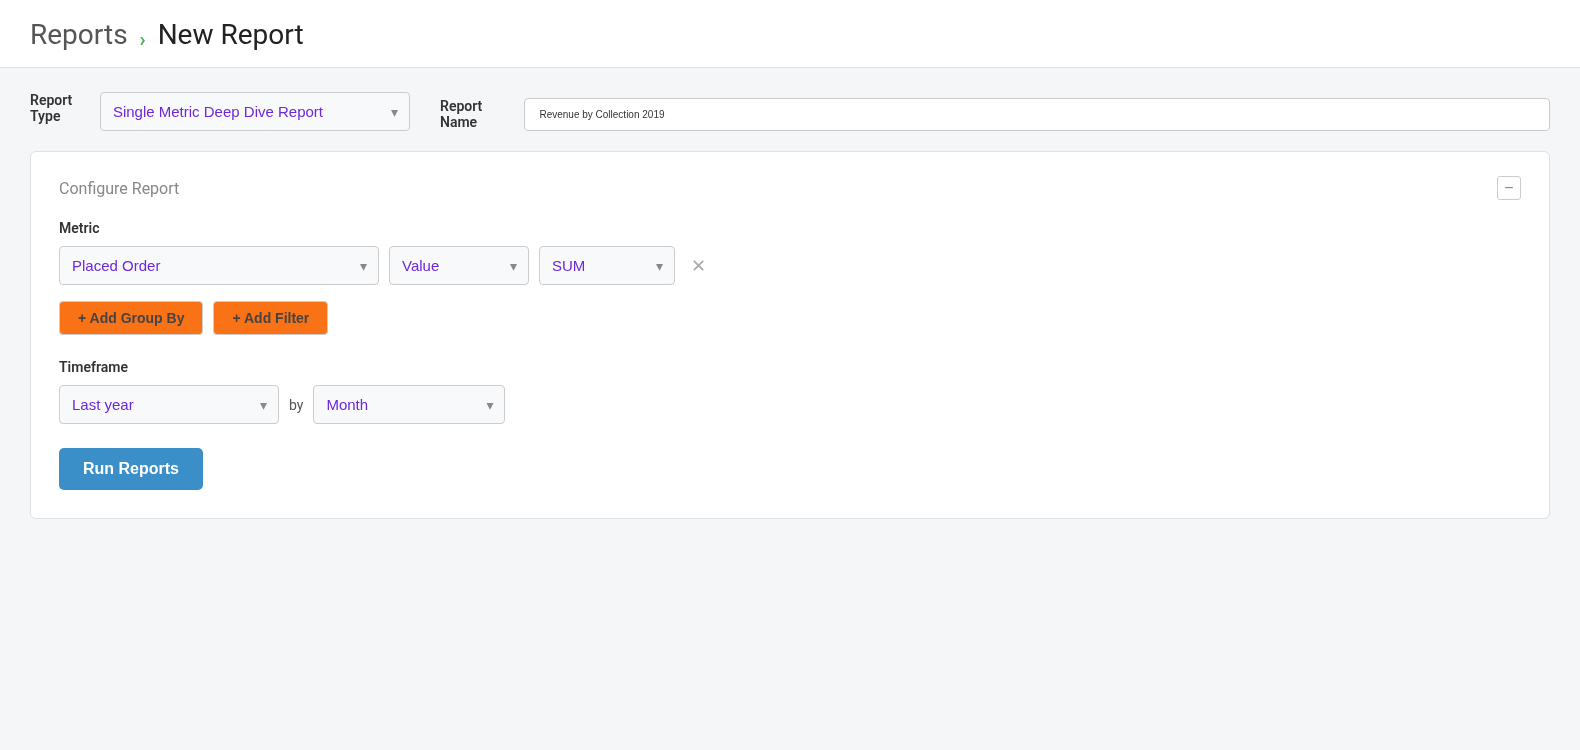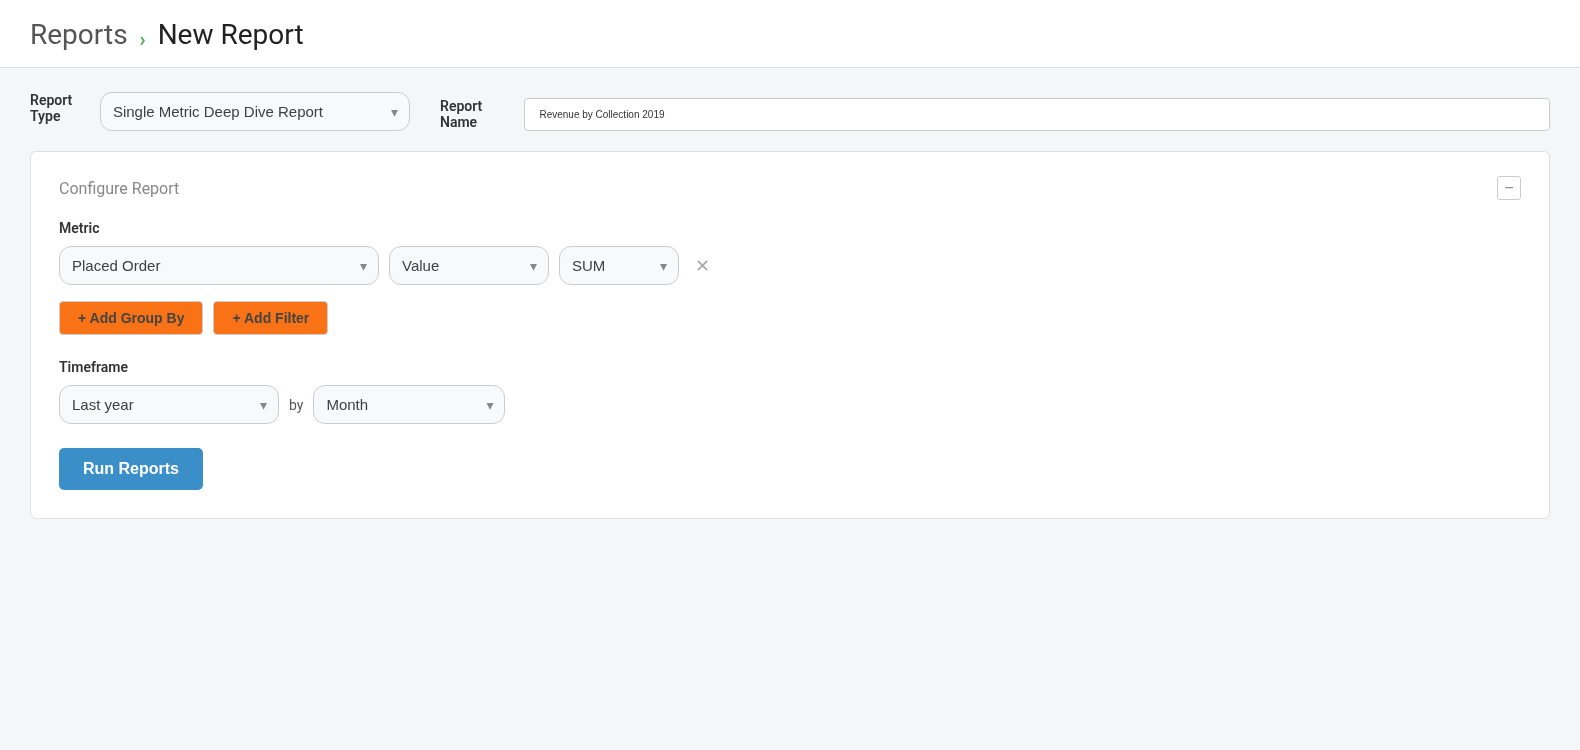--- a/index.html
+++ b/index.html
@@ -79,24 +79,24 @@
     .select-wrapper {
       position: relative;
       display: inline-block;
       width: 100%;
     }
 
     .select-wrapper select {
       width: 100%;
       padding: 10px 36px 10px 12px;
       border: 1px solid #ccc;
-      border-radius: 12px;
+      border-radius: 4px;
       background: #f8f9fa;
       font-size: 15px;
-      color: #404040;
+      color: #6d28d9;
       appearance: none;
       -webkit-appearance: none;
       cursor: pointer;
     }
 
     .select-wrapper::after {
       content: '▾';
       position: absolute;
       right: 12px;
       top: 50%;
@@ -165,25 +165,25 @@
       align-items: center;
       gap: 10px;
       margin-bottom: 16px;
     }
 
     .metric-select-large {
       width: 320px;
     }
 
     .metric-select-medium {
-      width: 160px;
+      width: 140px;
     }
 
     .metric-select-small {
-      width: 120px;
+      width: 136px;
     }
 
     .close-icon-btn {
       background: none;
       border: none;
       cursor: pointer;
       color: #aaa;
       font-size: 18px;
       padding: 2px 6px;
       line-height: 1;

